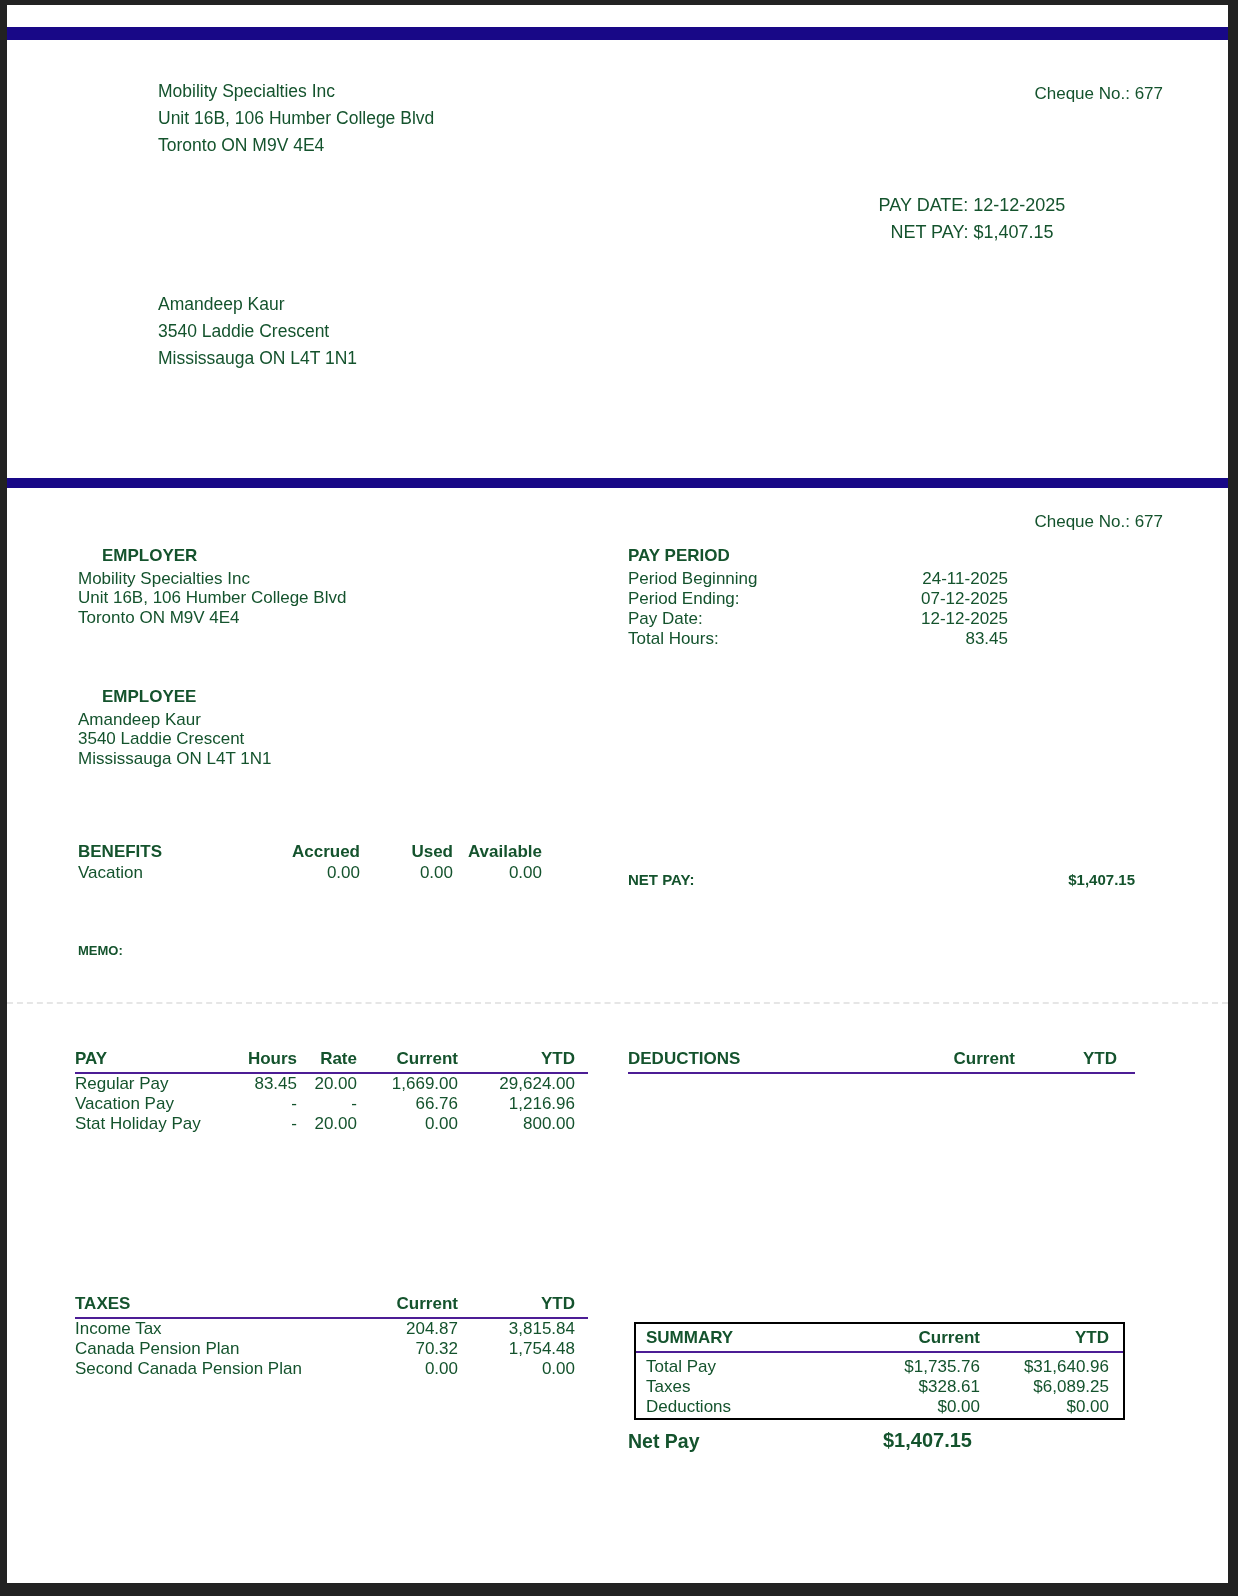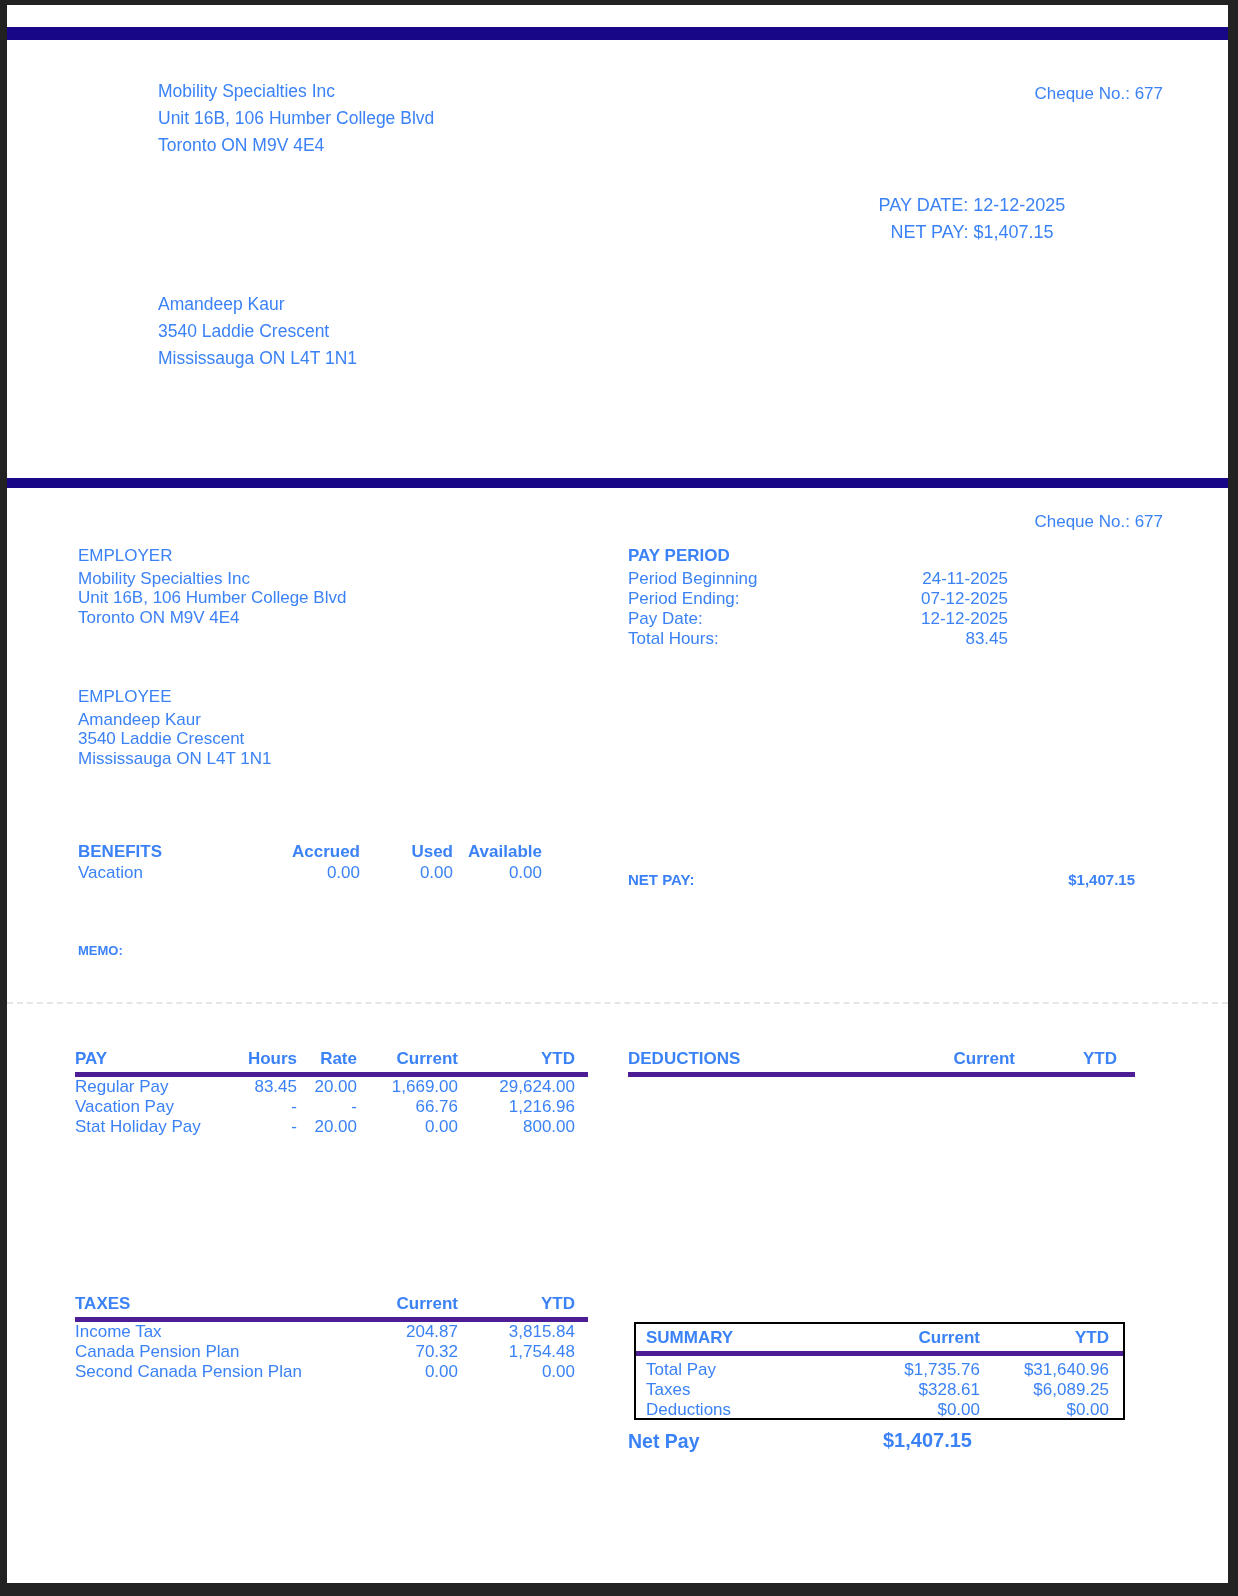--- a/index.html
+++ b/index.html
@@ -1,41 +1,41 @@
 <!DOCTYPE html>
 <html><head>
 <meta charset="utf-8">
 <style>
   * { box-sizing: border-box; }
   html,body { margin:0; padding:0; }
   body { background:#1e1e1e; }
   .frame {
     position:relative; width:1238px; height:1596px; background:#222222;
-    font-family:"Liberation Sans", sans-serif; color:#3b82f6;
+    font-family:"Liberation Sans", sans-serif; color:#14532d;
   }
   .page {
     position:absolute; left:7px; top:5px; width:1221px; height:1578px;
     background:#ffffff; overflow:hidden;
   }
   .abs { position:absolute; }
   .accent-bar { position:absolute; left:0; width:100%; }
   .bar-top { top:22px; height:13px; }
   .bar-mid { top:473px; height:10px; }
 
   .addr { font-size:17.5px; line-height:27px; }
   .company-top { left:151px; top:73px; }
   .cheque-no { font-size:17px; right:65px; }
   .cheque-1 { top:79px; }
   .cheque-2 { top:507px; }
   .detail-block { left:740px; top:187px; width:450px; text-align:center;
                   font-size:18px; line-height:27px; }
   .employee-top { left:151px; top:286px; }
 
   .block { font-size:17px; line-height:19.5px; }
-  .block .heading { font-weight:normal; margin-bottom:3px; }
+  .block .heading { font-weight:bold; margin-bottom:3px;margin-left:24px; }
   .employer-block { left:71px; top:541px; }
   .employee-block { left:71px; top:682px; }
 
   .pay-period { left:621px; top:541px; width:380px; font-size:17px; }
   .pay-period .heading { font-weight:bold; margin-bottom:4px; line-height:19px; }
   .pp-row { display:flex; justify-content:space-between; line-height:20px; }
 
   .benefits { left:71px; top:836px; width:464px; font-size:17px; }
   .ben-row { display:flex; line-height:21px; }
   .ben-head { font-weight:bold; }
@@ -44,21 +44,21 @@
   .ben-c2 { width:93px;  text-align:right; }
   .ben-c3 { width:89px;  text-align:right; }
 
   .netpay-row { left:621px; top:866px; width:507px; display:flex;
                 justify-content:space-between; font-weight:bold; font-size:15px; }
   .memo { left:71px; top:938px; font-weight:bold; font-size:13px; }
 
   .divider { left:0; top:997px; width:100%; border-top:2px dashed #e6e6e6; }
 
   table { border-collapse:collapse; font-size:17px; }
-  th { font-weight:bold; border-bottom:5px solid #4c1d95; padding:0 0 3px 0;
+  th { font-weight:bold; border-bottom:2px solid #4c1d95; padding:0 0 3px 0;
        text-align:right; white-space:nowrap; }
   th.lbl, td.lbl { text-align:left; }
   td { text-align:right; padding:1px 0; white-space:nowrap; line-height:18px; }
   .pad-r td:last-child, .pad-r th:last-child { padding-right:13px; }
 
   .pay-table { left:68px; top:1044px; width:513px; }
   .pay-table .c0{width:140px} .pay-table .c1{width:82px} .pay-table .c2{width:60px}
   .pay-table .c3{width:101px} .pay-table .c4{width:130px}
 
   .ded-table { left:621px; top:1044px; width:507px; }

